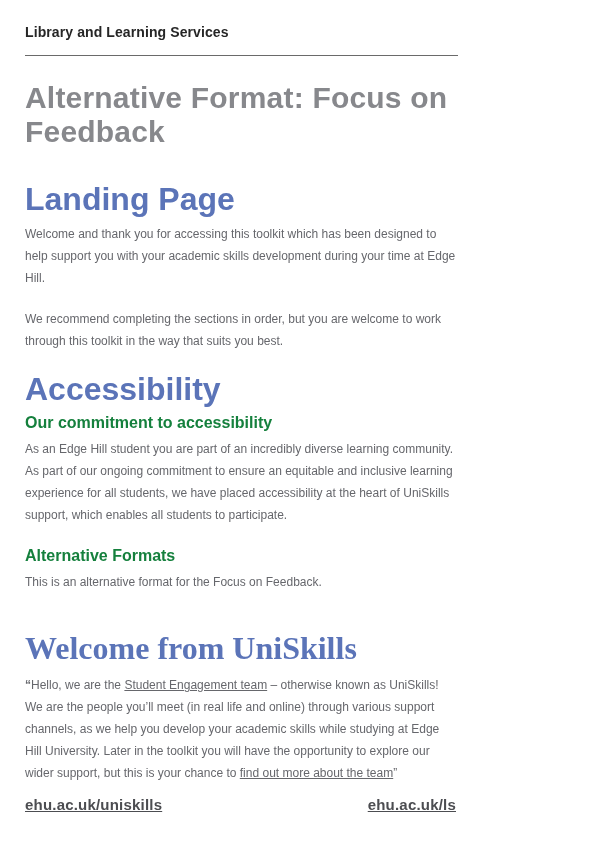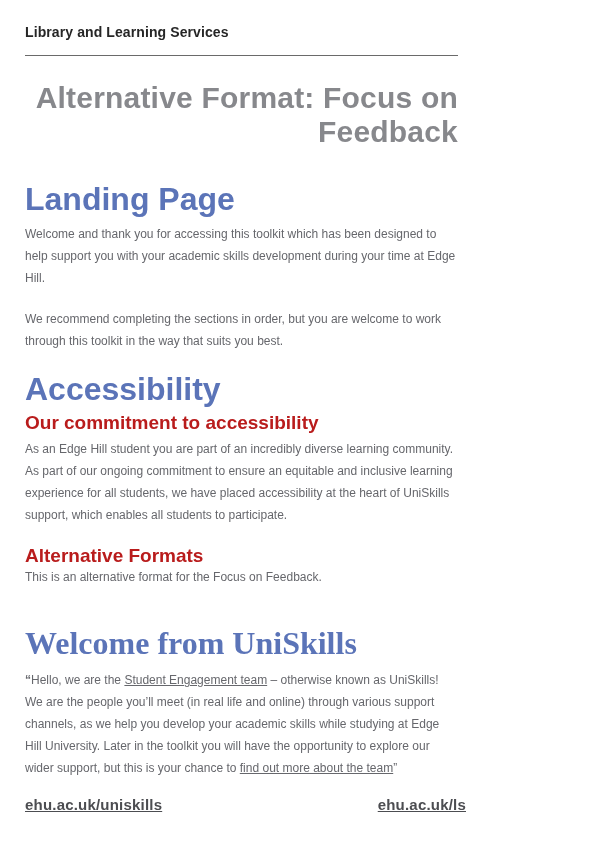--- a/index.html
+++ b/index.html
@@ -26,54 +26,53 @@
     border-top: 1.5px solid #6a6a6a;
     margin-top: 15px;
   }
   .doc-title {
     margin-top: 25px;
     font-size: 30px;
     line-height: 34px;
     font-weight: bold;
     color: #87888c;
     letter-spacing: 0.2px;
-    text-align: right;
   }
   .h-section {
     font-size: 32px;
     line-height: 30px;
     font-weight: bold;
     color: #5b74b8;
   }
   .h-sub {
-    font-size: 19px;
+    font-size: 16px;
     line-height: 21px;
     font-weight: bold;
-    color: #b91c1c;
+    color: #15803d;
   }
   p.body-text {
     font-size: 12px;
     line-height: 22px;
     color: #66676c;
     margin-bottom: 19px;
   }
   .landing-heading { margin-top: 35px; margin-bottom: 9px; }
   .accessibility-heading { margin-top: 22px; margin-bottom: 8px; }
   .commitment-heading { margin-bottom: 5px; }
-  .alt-formats-heading { margin-top: 16px; }
+  .alt-formats-heading { margin-top: 16px; margin-bottom: 5px; }
   .welcome-heading { margin-top: 40px; margin-bottom: 11px; font-family: Liberation Serif, serif; }
   .quote-mark { font-weight: bold; }
   a.inline-link {
     color: #66676c;
     text-decoration: underline;
     cursor: pointer;
   }
   .footer {
     position: absolute;
-    left: 25px; right: 22px;
+    left: 25px; right: 32px;
     bottom: 36px;
     display: flex;
     justify-content: space-between;
     align-items: baseline;
   }
   a.footer-link {
     font-size: 15px;
     font-weight: bold;
     color: #4c4d51;
     text-decoration: underline;

